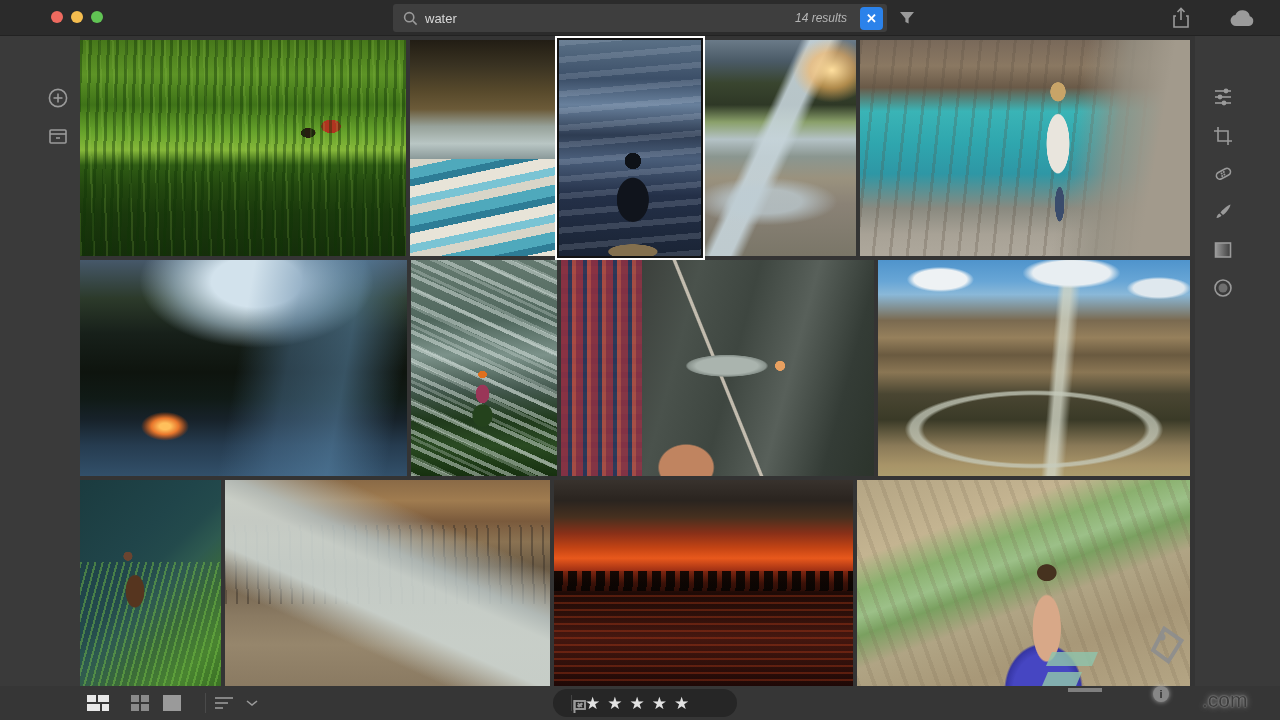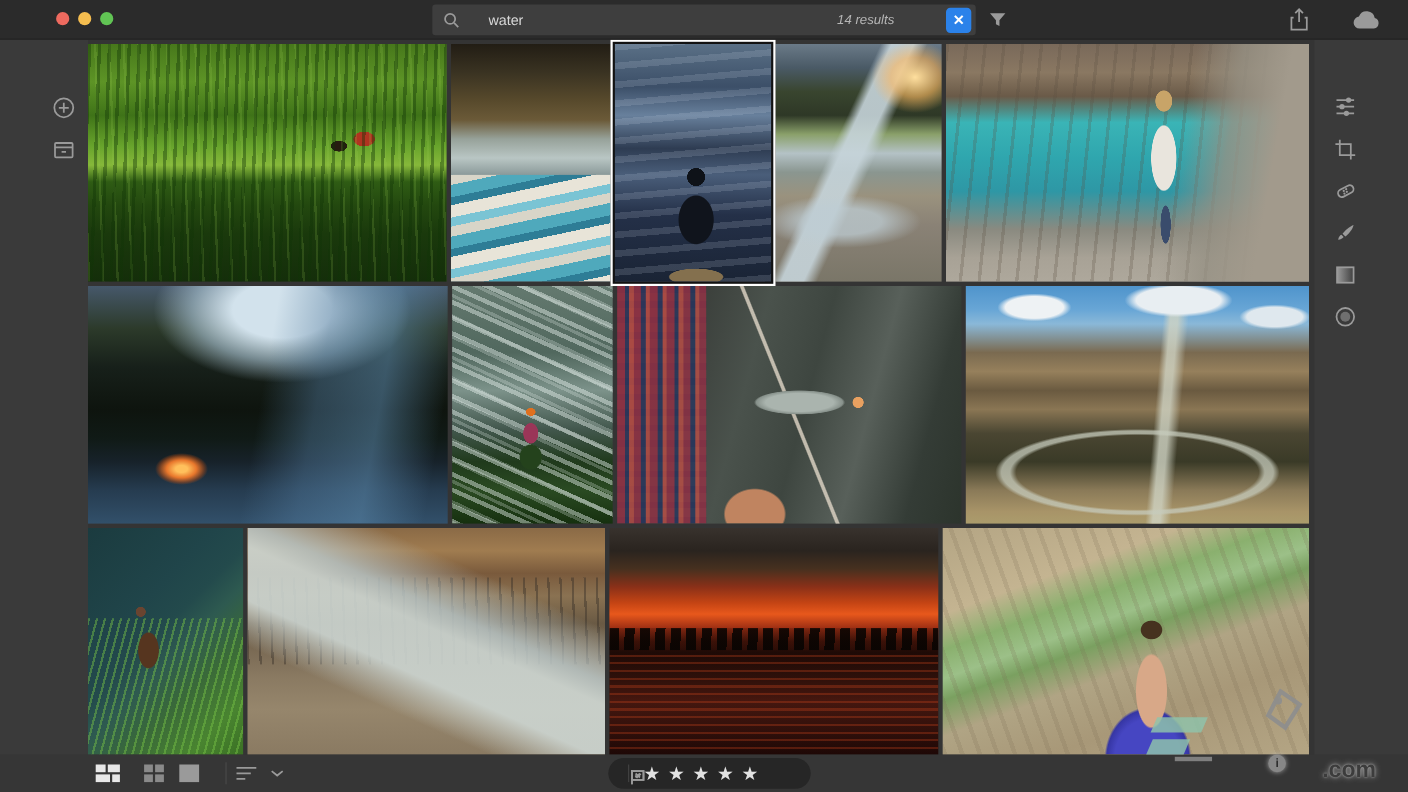--- a/index.html
+++ b/index.html
@@ -7,24 +7,24 @@
               font-family:"Liberation Sans", sans-serif; }
   .app { position:relative; width:1280px; height:720px; background:#343434; }
 
   
   .topbar { position:absolute; left:0; top:0; width:1280px; height:36px;
             background:#2b2b2b; border-bottom:1px solid #222; z-index:30; }
   .traffic { position:absolute; top:11px; left:51px; display:flex; gap:8px; }
   .light { width:12px; height:12px; border-radius:50%; }
   .search-field { position:absolute; left:393px; top:4px; width:494px; height:28px;
                   background:#3e3e3e; border-radius:3px; display:flex; align-items:center;
-                  padding:0 4px 0 10px;gap:19px; }
+                  padding:0 4px 0 10px; }
   .search-field input { flex:1; background:transparent; border:none; outline:none;
                         color:#d8d8d8; font-size:13px; font-family:"Liberation Sans",sans-serif; }
-  .results-badge { font-size:12px; font-style:italic; color:#b5b5b5; margin-right:28px; white-space:nowrap; }
+  .results-badge { font-size:12px; font-style:italic; color:#b5b5b5; margin-right:13px; white-space:nowrap; }
   .clear-btn { width:23px; height:23px; border-radius:4px; background:#2b82ea; border:none;
                color:#fff; font-size:13px; font-weight:bold; line-height:23px; text-align:center; cursor:pointer; }
   .icon-btn { background:none; border:none; cursor:pointer; display:flex; align-items:center; justify-content:center; }
   .filter-btn { position:absolute; left:895px; top:6px; width:24px; height:24px; }
   .share-btn  { position:absolute; left:1168px; top:5px; width:26px; height:26px; }
   .cloud-btn  { position:absolute; left:1226px; top:5px; width:34px; height:26px; }
 
   
   .left-rail { position:absolute; left:0; top:36px; width:80px; height:684px; background:#3a3a3a; z-index:20; }
   .left-rail .icon-btn { position:absolute; left:44px; width:28px; height:28px; }
@@ -151,21 +151,21 @@
   svg { display:block; }
   .g { stroke:#9a9a9a; fill:none; stroke-width:1.6; }
   .gf { fill:#9a9a9a; stroke:none; }
 
   
   .watermark { position:absolute; right:0; bottom:2px; width:230px; height:96px; z-index:40;
                pointer-events:none; opacity:.92; }
   .wm-glyph { position:absolute; left:-12px; top:22px; }
   .wm-text { position:absolute; left:44px; top:22px; font-size:46px; font-weight:bold; letter-spacing:-2px;
              color:#3d3d3d; text-shadow:0 0 2px #bdbdbd, 0 0 7px rgba(190,190,190,.9), 0 0 14px rgba(160,160,160,.6); }
-  .wm-com { position:absolute; left:152px; top:66px; font-size:21px; font-weight:bold; color:#3d3d3d;
+  .wm-com { position:absolute; left:152px; top:66px; font-size:21px; font-weight:normal; color:#3d3d3d;
             text-shadow:0 0 2px #bdbdbd, 0 0 6px rgba(190,190,190,.85); }
   .wm-tag { position:absolute; left:95px; top:4px; }
   .wm-info { position:absolute; left:103px; top:64px; width:16px; height:16px; border-radius:50%;
              background:#8e8e8e; color:#2e2e2e; font-size:11px; font-weight:bold; text-align:center;
              line-height:16px; box-shadow:0 0 5px rgba(200,200,200,.8); }
 </style>
 </head>
 <body>
 
 <div class="app">

